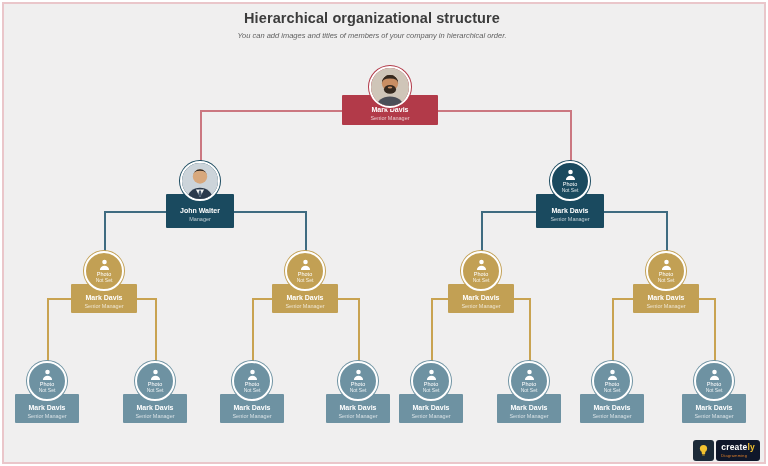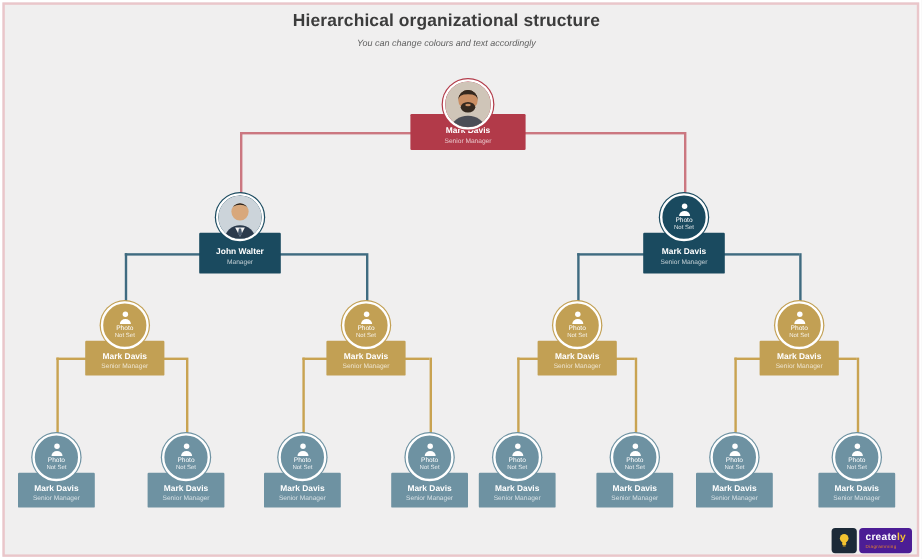--- a/index.html
+++ b/index.html
@@ -34,36 +34,36 @@
   .node-circle svg.avatar{position:absolute;inset:0;width:100%;height:100%;}
   .logo-badge{
     position:absolute;right:8px;bottom:5px;height:21px;z-index:6;
     display:flex;align-items:stretch;gap:2px;
   }
   .logo-bulb{
     width:21px;background:#1c2a38;border-radius:3px;
     display:flex;align-items:center;justify-content:center;
   }
   .logo-main{
-    background:#4c1d95;border-radius:3px;padding:2px 5px 1px 5px;
+    background:#0f172a;border-radius:3px;padding:2px 5px 1px 5px;
     display:flex;flex-direction:column;justify-content:center;line-height:8px;
   }
   .logo-word{font-size:8.5px;font-weight:700;color:#ffffff;letter-spacing:.2px;}
   .logo-word .suffix{color:#f2c230;font-weight:700;}
   .logo-tag{font-size:3.8px;color:#e8832a;letter-spacing:.3px;margin-top:1px;}
 </style>
 </head>
 <body>
 
 <div class="frame"></div>
 
 <div class="header">
   <div class="title">Hierarchical organizational structure</div>
   <div class="subtitle">
-    <div>You can change colours and text accordingly</div>
+    <div>You can add images and titles of members of your company in hierarchical order.</div>
   </div>
 </div>
 
 <div class="canvas" id="canvas">
     <div class="conn" style="left: 200px; top: 110px; width: 370px; height: 1.5px; background: rgb(203, 119, 128);"></div>
     <div class="conn" style="left: 200px; top: 110px; width: 1.5px; height: 51px; background: rgb(203, 119, 128);"></div>
     <div class="conn" style="left: 570px; top: 110px; width: 1.5px; height: 51px; background: rgb(203, 119, 128);"></div>
     <div class="conn" style="left: 104px; top: 211px; width: 201px; height: 1.5px; background: rgb(63, 107, 128);"></div>
     <div class="conn" style="left: 104px; top: 211px; width: 1.5px; height: 40px; background: rgb(63, 107, 128);"></div>
     <div class="conn" style="left: 305px; top: 211px; width: 1.5px; height: 40px; background: rgb(63, 107, 128);"></div>

